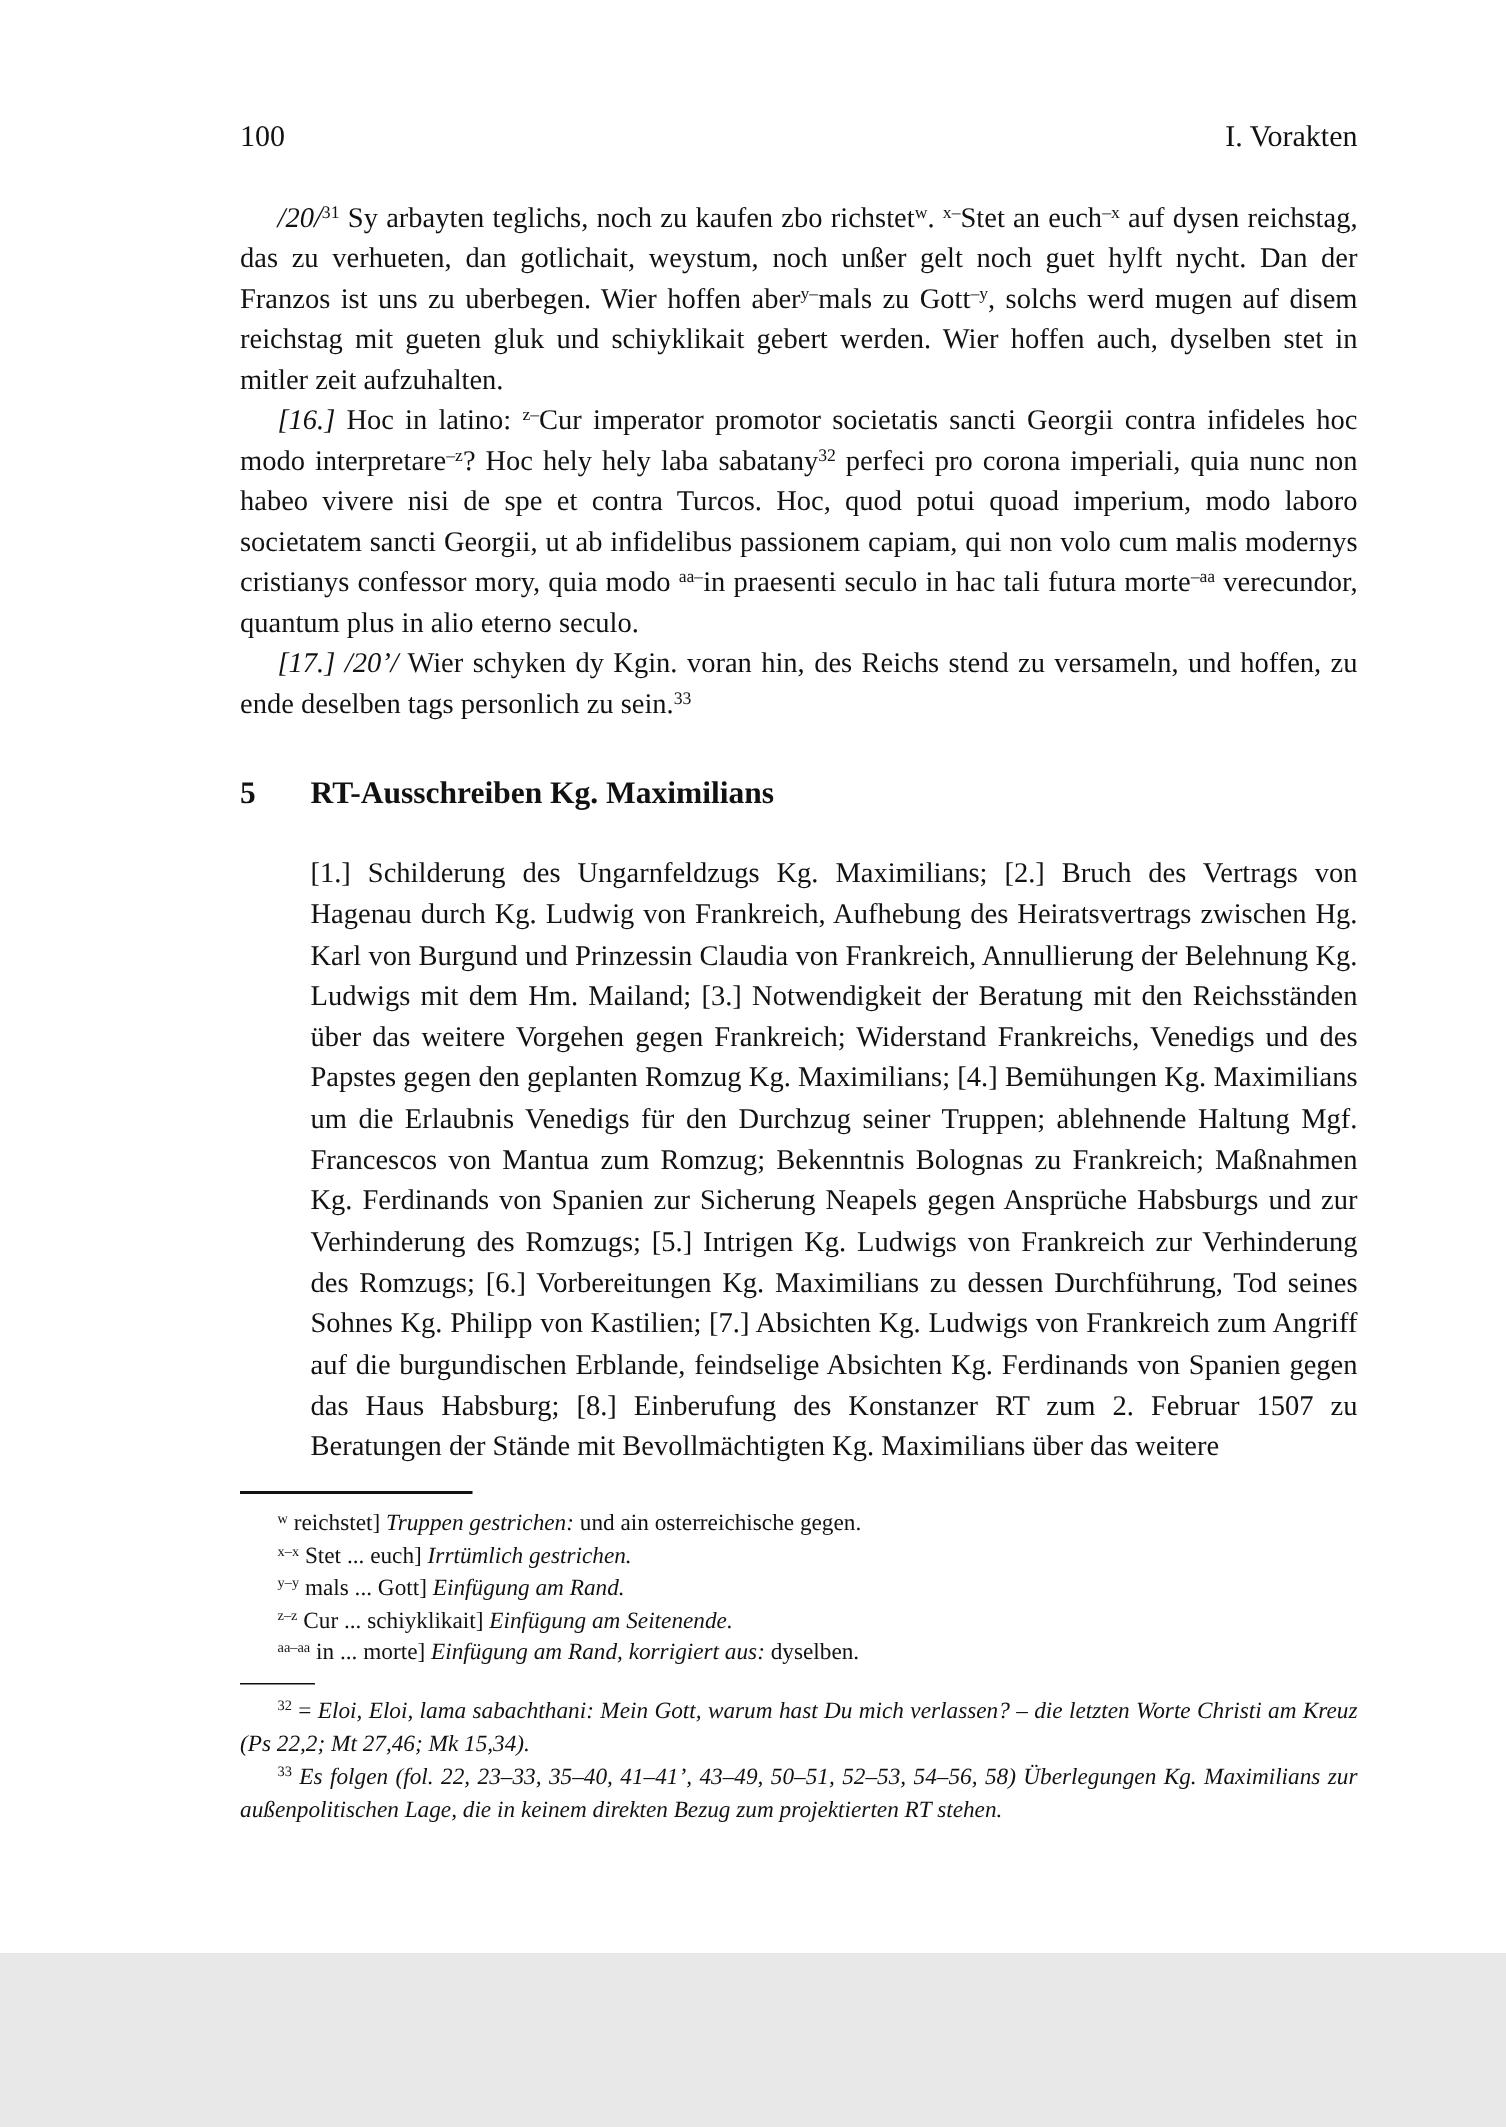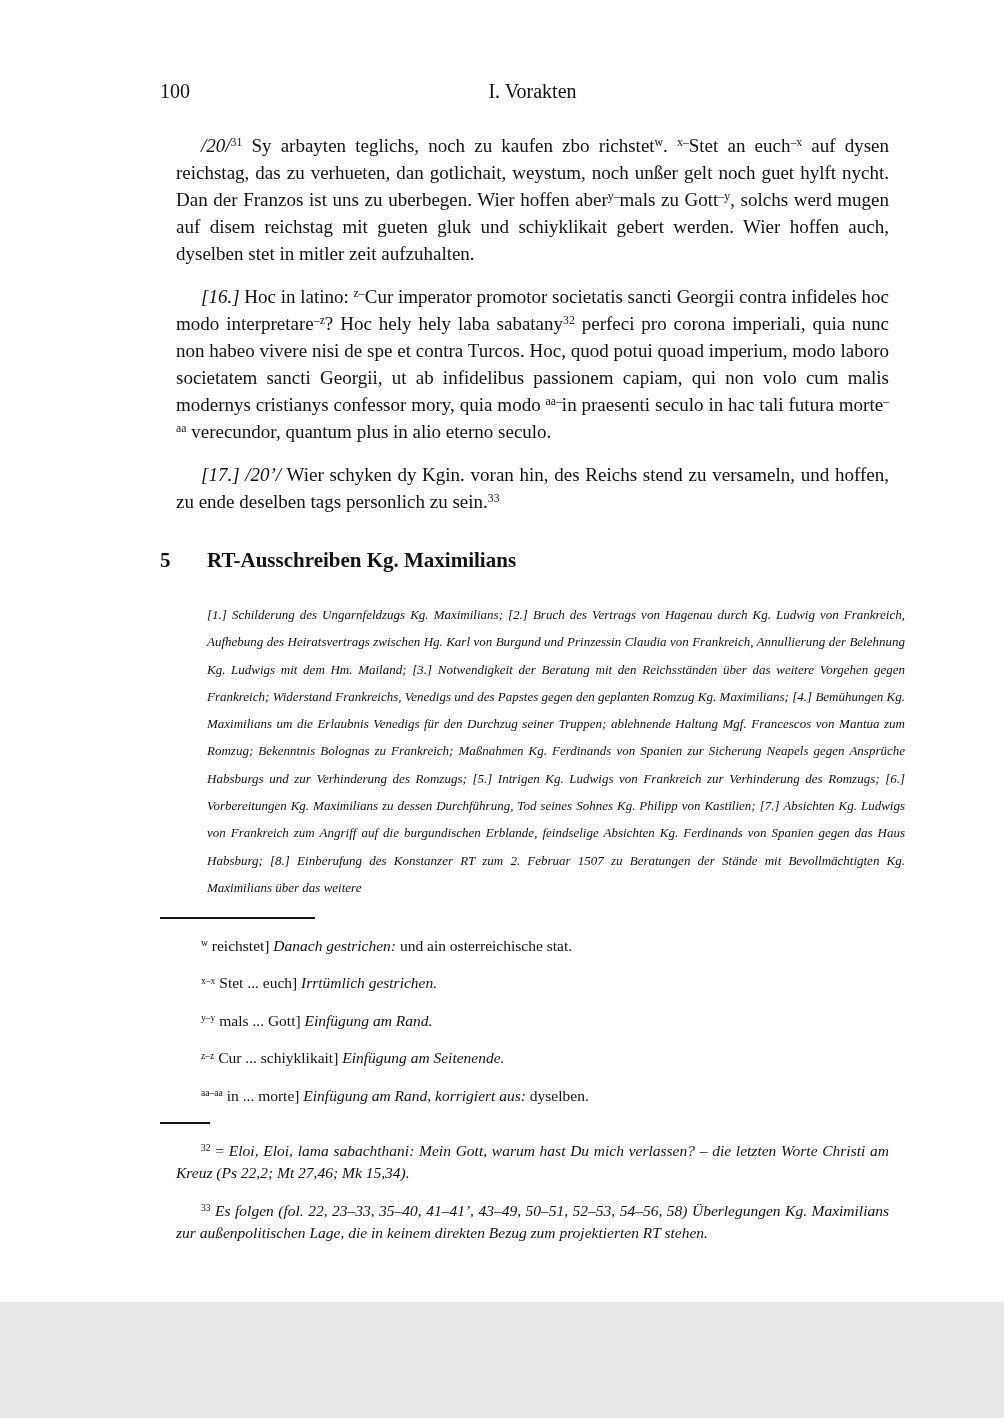--- a/index.html
+++ b/index.html
@@ -9,37 +9,37 @@
     background:#ffffff;
     font-family:"Liberation Serif","DejaVu Serif",serif;
     color:#121212;
     box-sizing:border-box;
     padding:80px 99px 0 160px;
     overflow:hidden;
   }
   .textblock{width:745px;}
   .pagehead{position:relative;height:26px;margin-bottom:26px;font-size:20px;}
   .pagehead .pnum{position:absolute;left:0;top:0;}
-  .pagehead .rhead{position:absolute;left:0;right:0;text-align:center;}
-  p{margin:16px;}
+  .pagehead .rhead{position:absolute;left:0;right:0;text-align:right;}
+  p{margin:0;}
   .bodypara{
     font-size:19px;line-height:27px;
     text-align:justify;text-indent:25px;
   }
   .i{font-style:italic;}
   .sc{font-variant:small-caps;font-style:normal;letter-spacing:0.3px;}
   sup{font-size:0.62em;line-height:0;vertical-align:baseline;position:relative;top:-0.5em;}
   .heading{
     display:flex;gap:0;margin-top:32px;margin-bottom:28px;
     font-weight:bold;font-size:21px;line-height:26px;
   }
   .heading .secnum{width:47px;flex:0 0 47px;}
   .summary{
     margin-left:47px;width:698px;
-    font-style:italic;font-size:13px;line-height:27.3px;
+    font-size:19px;line-height:27.3px;
     text-align:justify;
   }
   .fnrule{height:1.6px;background:#111;border:0;margin:0;}
   .rule1{width:155px;margin-top:16px;margin-bottom:9px;}
   .rule2{width:50px;margin-top:9px;margin-bottom:7px;}
   .apparatus p{
     font-size:15.5px;line-height:21.5px;
     text-align:left;text-indent:25px;
   }
   .footnotes p{
@@ -65,21 +65,21 @@
     <div class="heading">
       <span class="secnum">5</span>
       <span>RT-Ausschreiben Kg. Maximilians</span>
     </div>
 
     <p class="summary">[1.] Schilderung des Ungarnfeldzugs Kg. Maximilians; [2.] Bruch des Vertrags von Hagenau durch Kg. Ludwig von Frankreich, Aufhebung des Heiratsvertrags zwischen Hg. Karl von Burgund und Prinzessin Claudia von Frankreich, Annullierung der Belehnung Kg. Ludwigs mit dem Hm. Mailand; [3.] Notwendigkeit der Beratung mit den Reichsständen über das weitere Vorgehen gegen Frankreich; Widerstand Frankreichs, Venedigs und des Papstes gegen den geplanten Romzug Kg. Maximilians; [4.] Bemühungen Kg. Maximilians um die Erlaubnis Venedigs für den Durchzug seiner Truppen; ablehnende Haltung Mgf. Francescos von Mantua zum Romzug; Bekenntnis Bolognas zu Frankreich; Maßnahmen Kg. Ferdinands von Spanien zur Sicherung Neapels gegen Ansprüche Habsburgs und zur Verhinderung des Romzugs; [5.] Intrigen Kg. Ludwigs von Frankreich zur Verhinderung des Romzugs; [6.] Vorbereitungen Kg. Maximilians zu dessen Durchführung, Tod seines Sohnes Kg. Philipp von Kastilien; [7.] Absichten Kg. Ludwigs von Frankreich zum Angriff auf die burgundischen Erblande, feindselige Absichten Kg. Ferdinands von Spanien gegen das Haus Habsburg; [8.] Einberufung des Konstanzer RT zum 2. Februar 1507 zu Beratungen der Stände mit Bevollmächtigten Kg. Maximilians über das weitere</p>
 
     <hr class="fnrule rule1">
 
     <div class="apparatus">
-      <p><sup>w</sup><span> reichstet] </span><span class="i">Danach gestrichen:</span><span> und ain osterreichische stat.</span></p>
+      <p><sup>w</sup><span> reichstet] </span><span class="i">Truppen gestrichen:</span><span> und ain osterreichische gegen.</span></p>
       <p><sup>x–x</sup><span> Stet ... euch] </span><span class="i">Irrtümlich gestrichen.</span></p>
       <p><sup>y–y</sup><span> mals ... Gott] </span><span class="i">Einfügung am Rand.</span></p>
       <p><sup>z–z</sup><span> Cur ... schiyklikait] </span><span class="i">Einfügung am Seitenende.</span></p>
       <p><sup>aa–aa</sup><span> in ... morte] </span><span class="i">Einfügung am Rand, korrigiert aus:</span><span> dyselben.</span></p>
     </div>
 
     <hr class="fnrule rule2">
 
     <div class="footnotes">
       <p><sup>32</sup><span> = </span><span class="i">Eloi, Eloi, lama sabachthani: Mein Gott, warum hast Du mich verlassen? – die letzten Worte Christi am Kreuz (Ps 22,2; Mt 27,46; Mk 15,34).</span></p>

